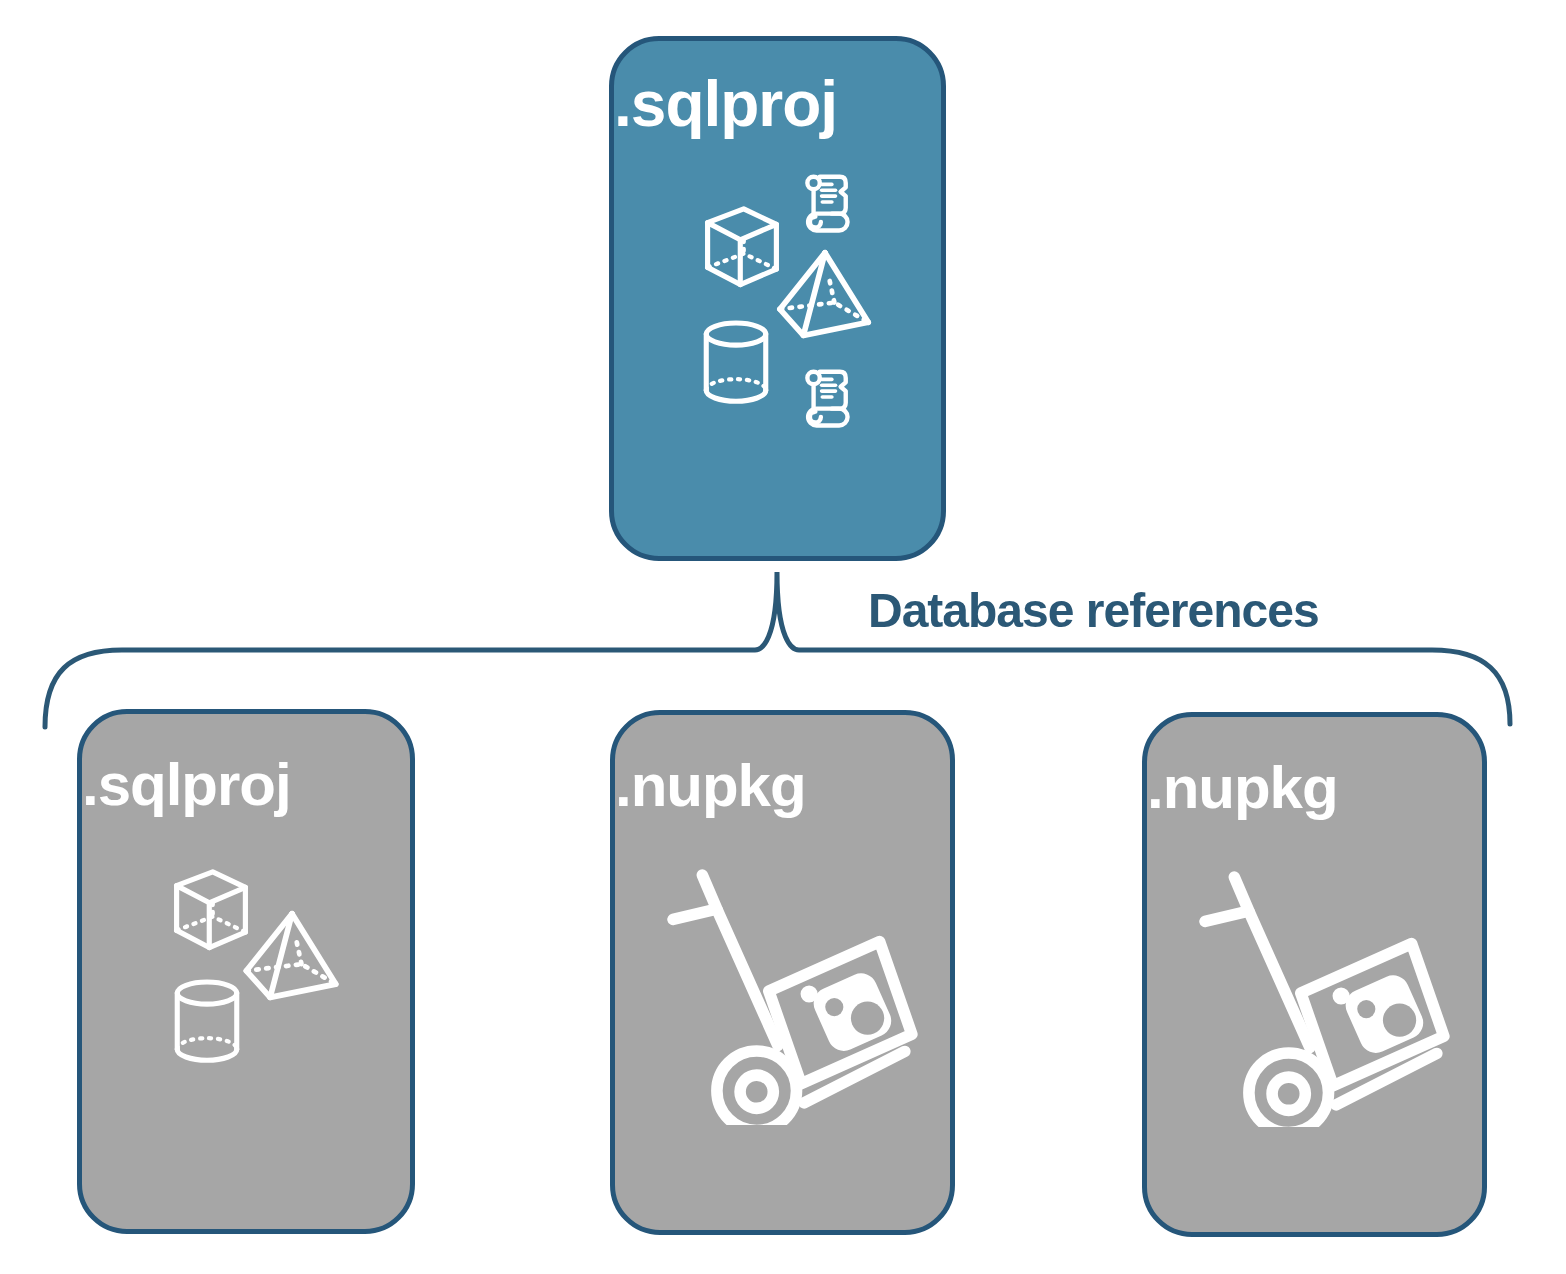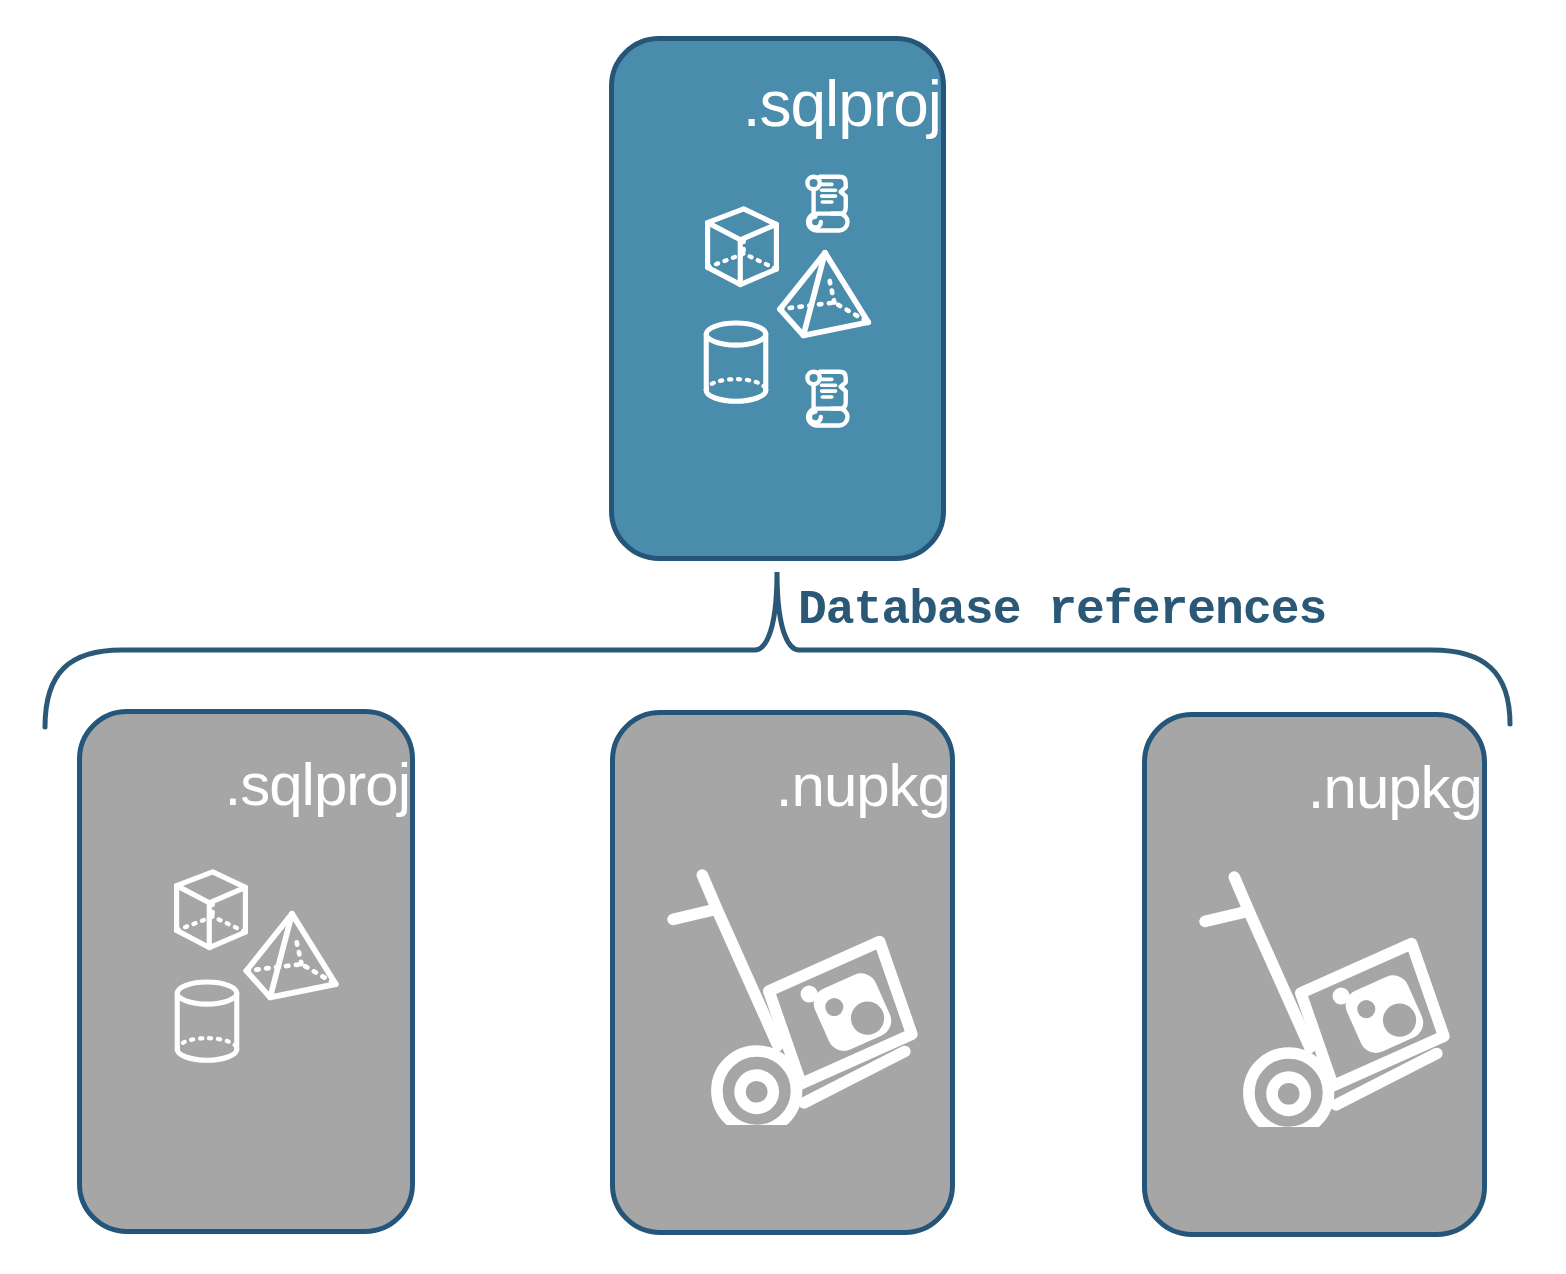--- a/index.html
+++ b/index.html
@@ -21,39 +21,38 @@
   }
   .node{
     position:absolute;
     border:5px solid var(--border);
     border-radius:50px;
   }
   .node.root{background:var(--root-fill);}
   .node.child{background:var(--child-fill);}
   .node-title{
     width:100%;
-    text-align:right;
-    font-weight:normal;
+    text-align:left;
+    font-weight:bold;
     color:var(--label-text);
     letter-spacing:-1px;
   }
   .root .node-title{margin-top:26px;font-size:64px;}
   .child .node-title{margin-top:36px;font-size:60px;}
   .icon-svg{position:absolute;}
   .brace-layer{position:absolute;left:0;top:0;width:1566px;height:1274px;pointer-events:none;}
   .connector-label{
     position:absolute;
-    left:798px;top:583px;
+    left:868px;top:583px;
     width:480px;
     font-size:48px;
     font-weight:bold;
     color:var(--connector);
     letter-spacing:-1px;
     white-space:nowrap;
-    font-family:Liberation Mono, monospace;
   }
   
   .wicon{stroke:#ffffff;fill:none;stroke-linecap:round;stroke-linejoin:round;}
   .hole{fill:var(--child-fill);}
 </style>
 </head>
 <body>
 
 <svg width="0" height="0" style="position:absolute" aria-hidden="true">
   <defs>

